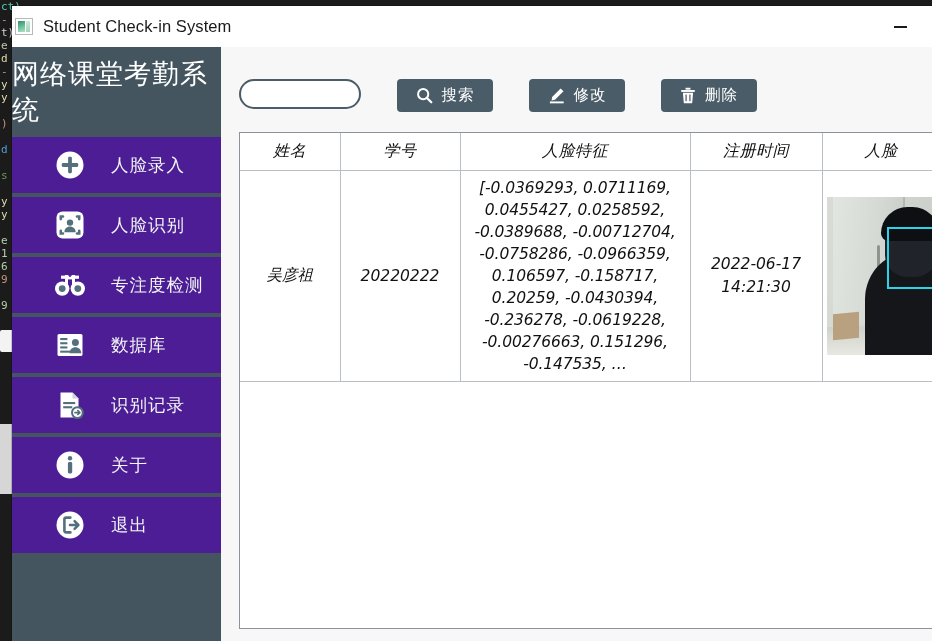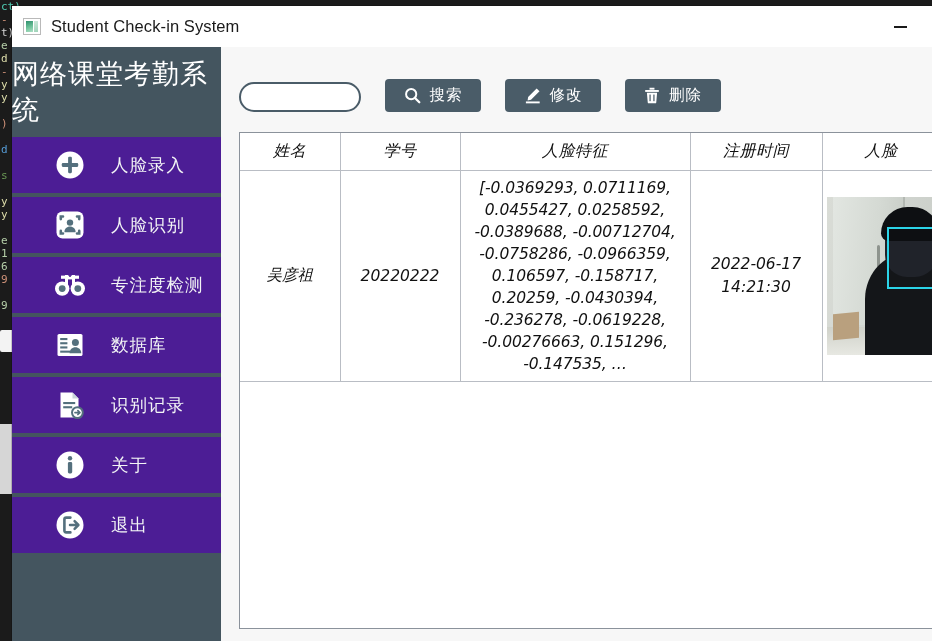--- a/index.html
+++ b/index.html
@@ -63,21 +63,21 @@
     box-shadow: 0 0 0 1px rgba(0,0,0,0.18);
   }
 
   
   #title-bar {
     position: relative;
     height: 41px;
     background: #ffffff;
     display: flex;
     align-items: center;
-    padding-left: 11px;
+    padding-left: 3px;
   }
   #app-icon {
     width: 18px; height: 17px;
     border: 1px solid #b9b9b9;
     background: #ffffff;
     display: flex;
     align-items: stretch;
     padding: 2px;
     gap: 1px;
     flex: none;
@@ -180,23 +180,23 @@
   
   #main {
     flex: 1 1 auto;
     background: #f7f7f7;
     position: relative;
     overflow: hidden;
   }
 
   #toolbar {
     display: flex;
-    align-items: flex-end;
+    align-items: flex-start;
     padding: 32px 0 0 18px;
-    gap: 24px;
+    gap: 36px;
   }
   #search-input {
     width: 122px;
     height: 30px;
     border: 2px solid #4a5c68;
     border-radius: 15px;
     background: #ffffff;
     outline: none;
     font-size: 14px;
     padding: 0 12px;

